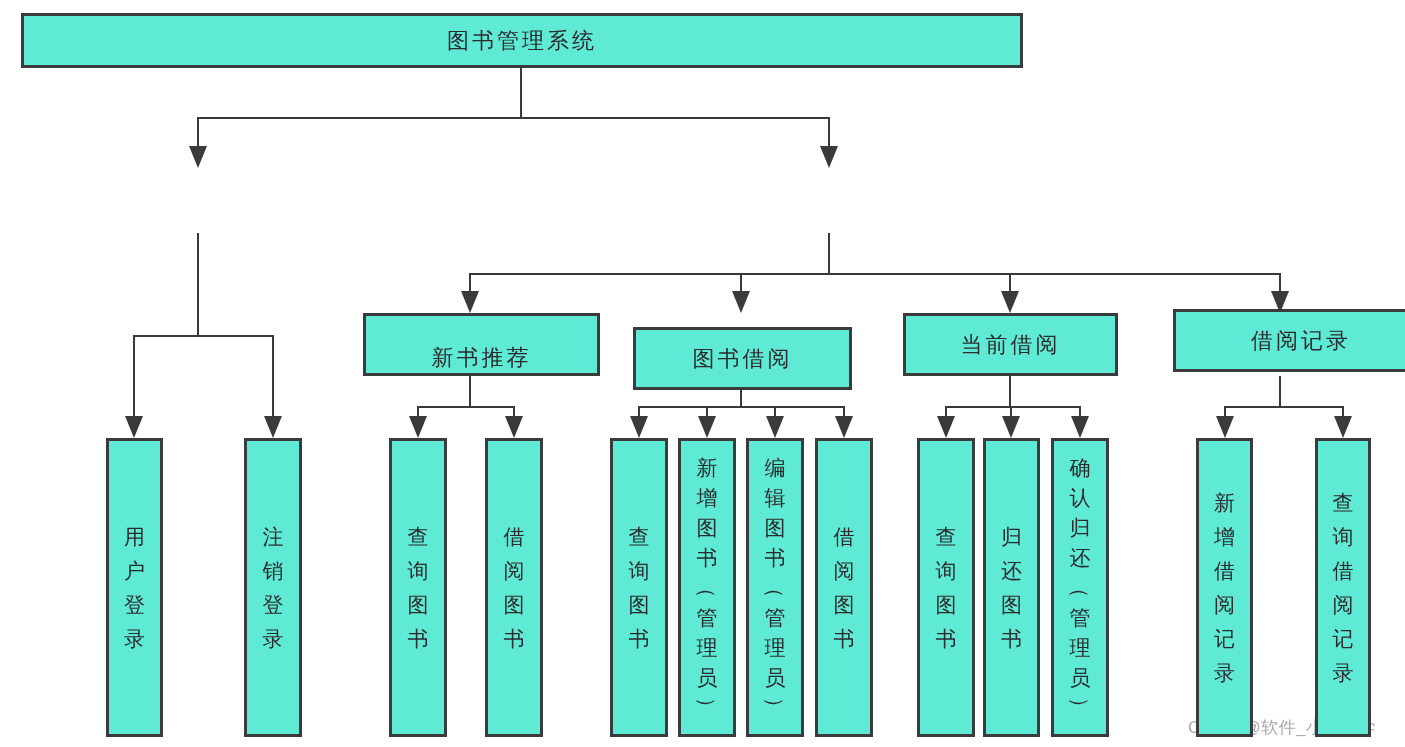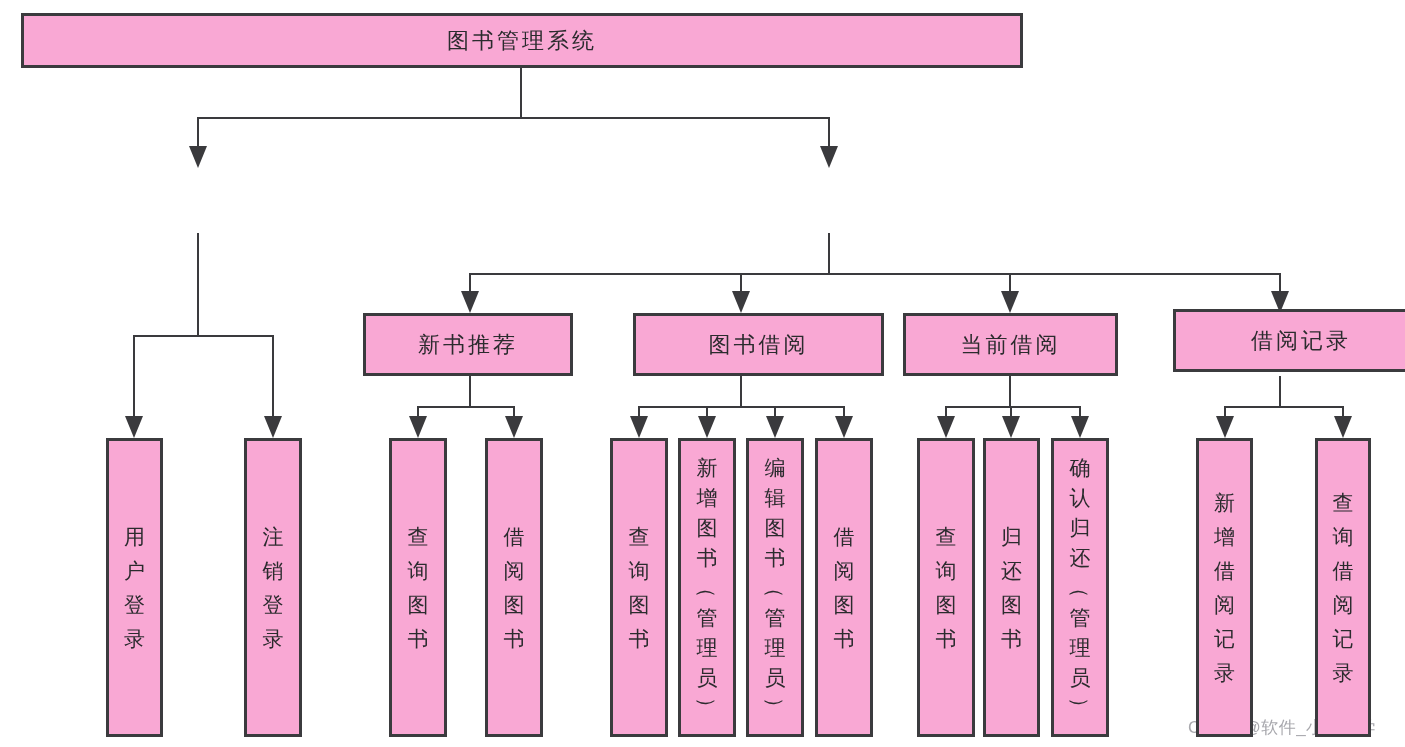--- a/index.html
+++ b/index.html
@@ -8,21 +8,21 @@
     width: 1405px;
     height: 747px;
     background: var(--bg, #ffffff);
     font-family: "Liberation Sans", "DejaVu Sans", sans-serif;
     overflow: hidden;
   }
   .node {
     position: absolute;
     box-sizing: border-box;
     border: 3px solid var(--border, #3b3b3e);
-    background: #f9a8d4;
+    background: #5eead4;
     display: flex;
     align-items: center;
     justify-content: center;
     color: var(--text, #2b2b2e);
   }
   .node.h { font-size: 22px; letter-spacing: 3px; font-weight: 500; white-space: nowrap; }
   .node.v { flex-direction: column; }
   .vchar {
     display: block;
     height: 21px;
@@ -102,24 +102,24 @@
     <div class="arrow" style="left: 766px; top: 416px;"></div>
     <div class="arrow" style="left: 835px; top: 416px;"></div>
     <div class="arrow" style="left: 937px; top: 416px;"></div>
     <div class="arrow" style="left: 1002px; top: 416px;"></div>
     <div class="arrow" style="left: 1071px; top: 416px;"></div>
     <div class="arrow" style="left: 1216px; top: 416px;"></div>
     <div class="arrow" style="left: 1334px; top: 416px;"></div>
     <div class="node h" style="left: 21px; top: 13px; width: 1002px; height: 55px;">
       <span>图书管理系统</span>
     </div>
-    <div class="node h" style="left: 363px; top: 313px; width: 210px; height: 63px;">
+    <div class="node h" style="left: 363px; top: 313px; width: 237px; height: 63px; align-items: flex-end;">
       <span>新书推荐</span>
     </div>
-    <div class="node h" style="left: 633px; top: 313px; width: 251px; height: 63px;">
+    <div class="node h" style="left: 633px; top: 327px; width: 219px; height: 63px;">
       <span>图书借阅</span>
     </div>
     <div class="node h" style="left: 903px; top: 313px; width: 215px; height: 63px;">
       <span>当前借阅</span>
     </div>
     <div class="node h" style="left: 1173px; top: 309px; width: 256px; height: 63px;">
       <span>借阅记录</span>
     </div>
     <div class="node v" style="left: 106px; top: 438px; width: 57px; height: 299px; row-gap: 13px;">
       <span class="vchar">用</span>

